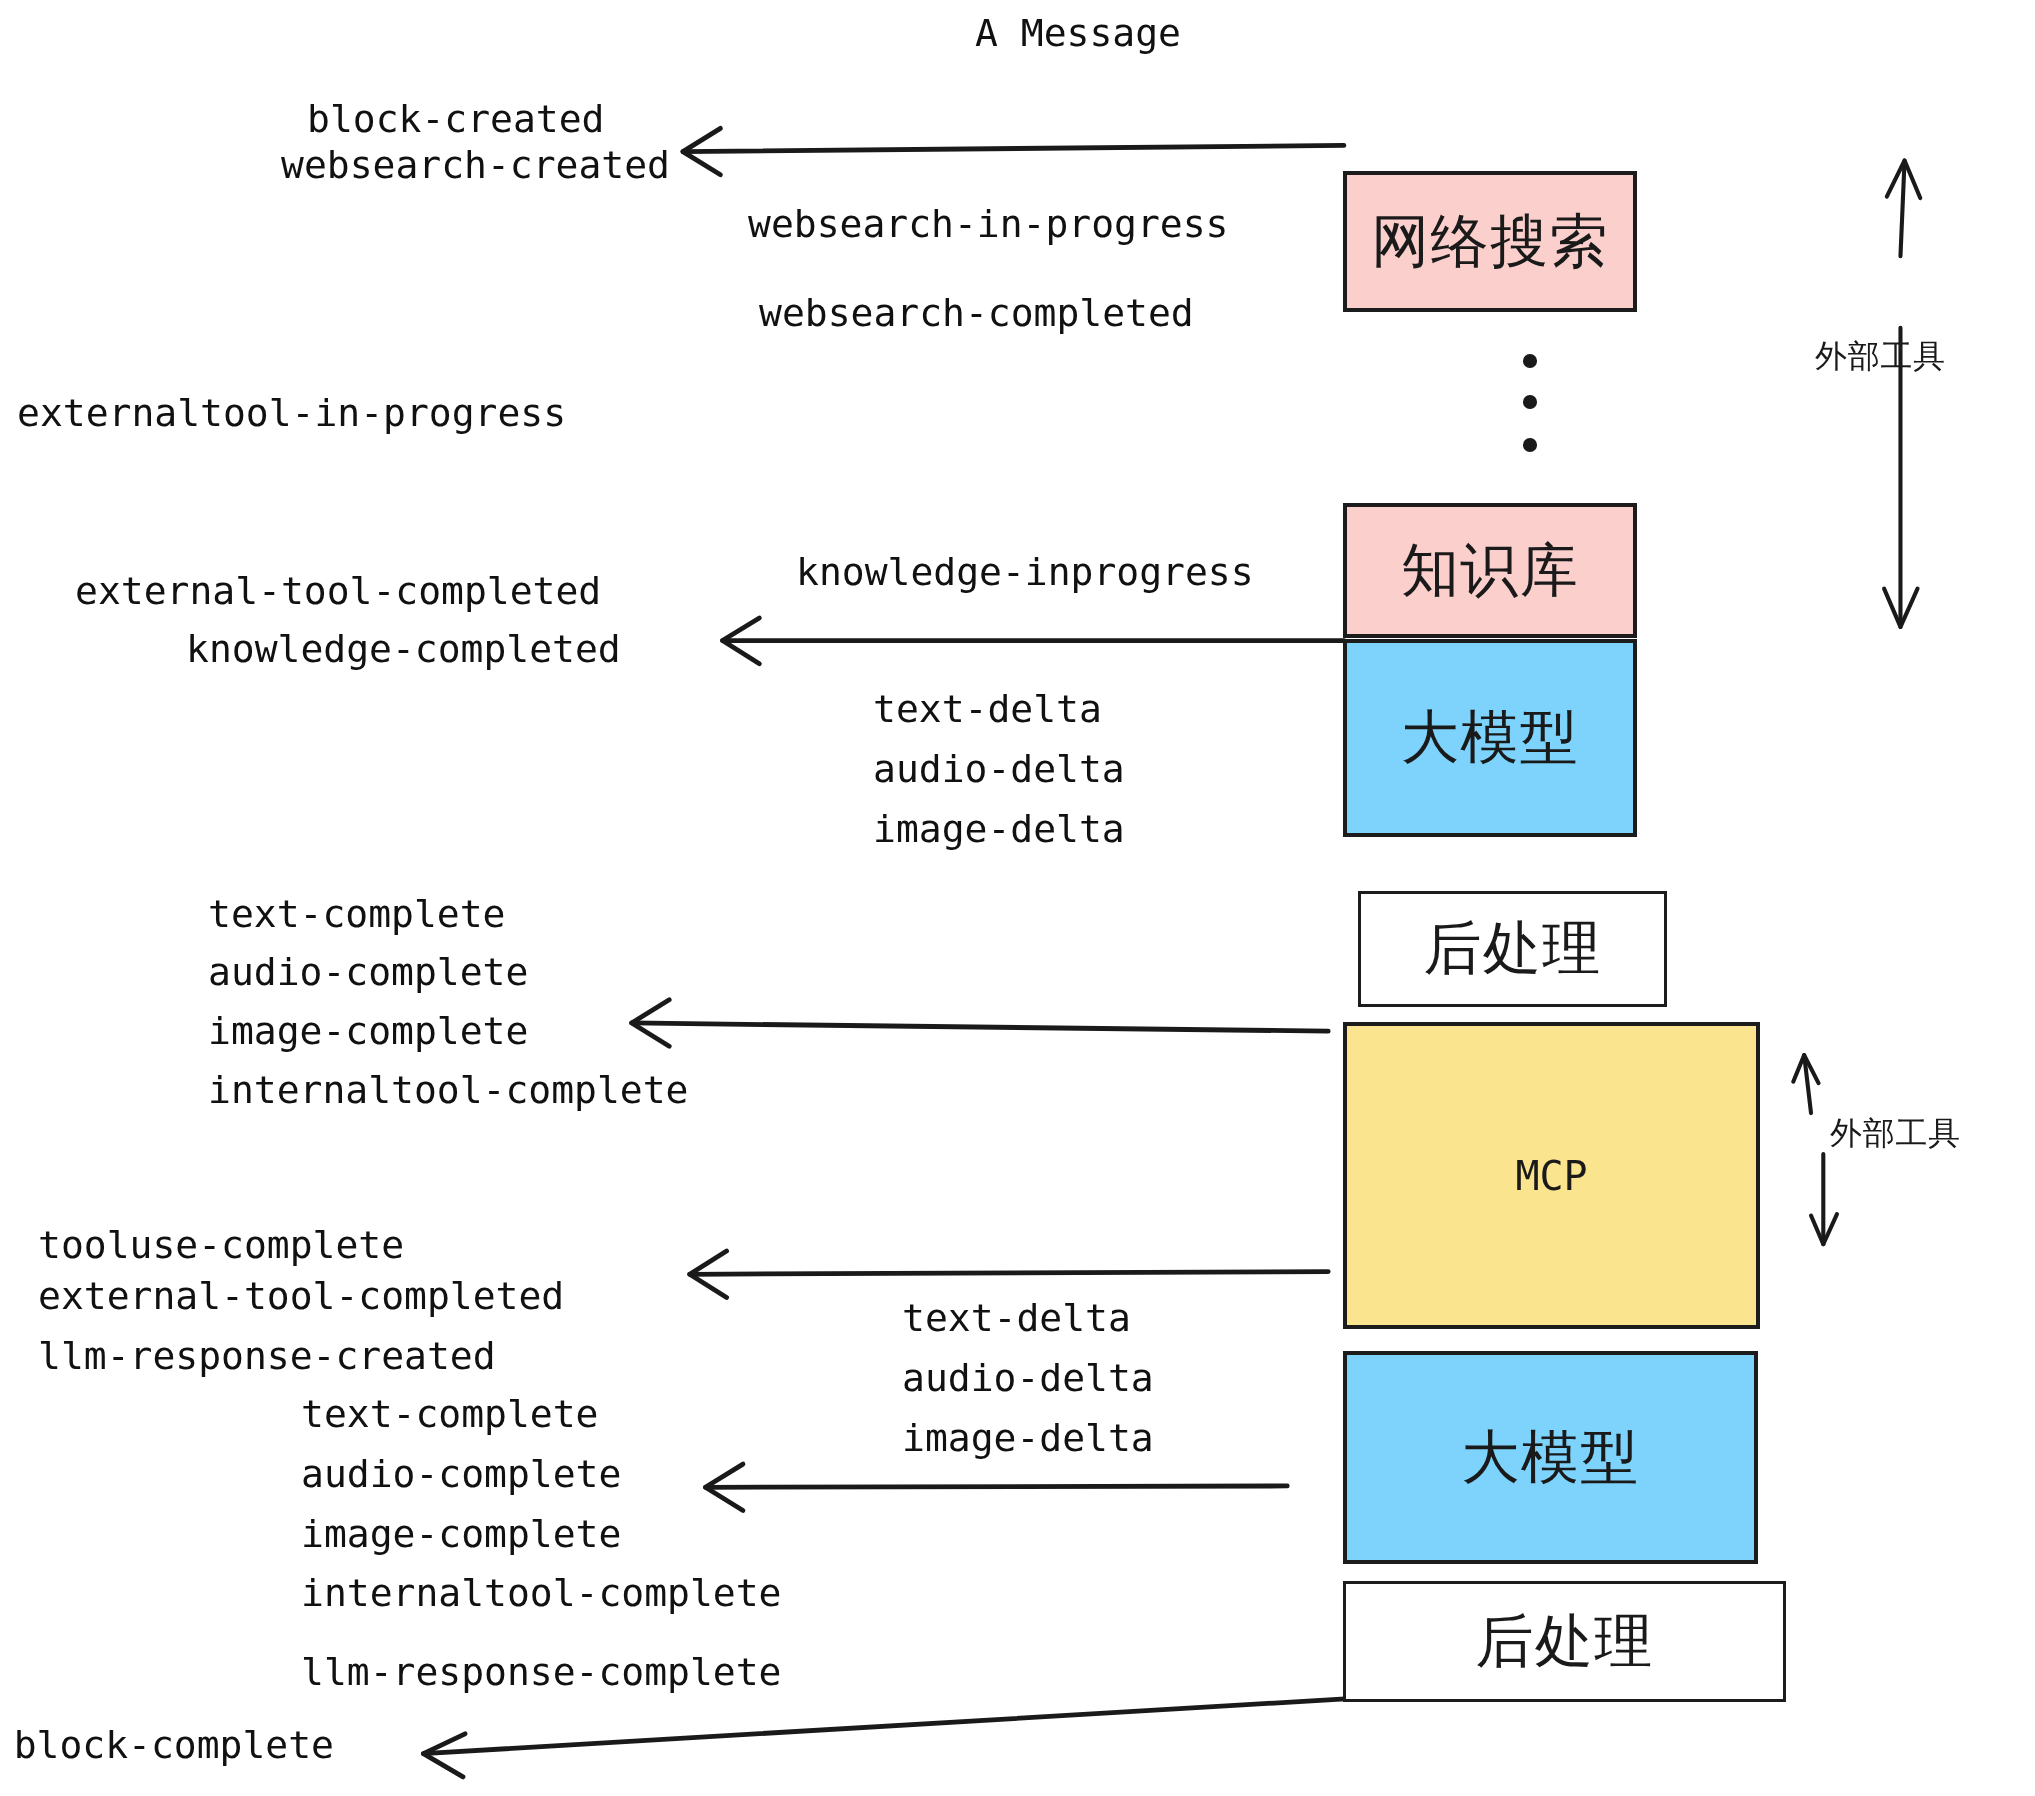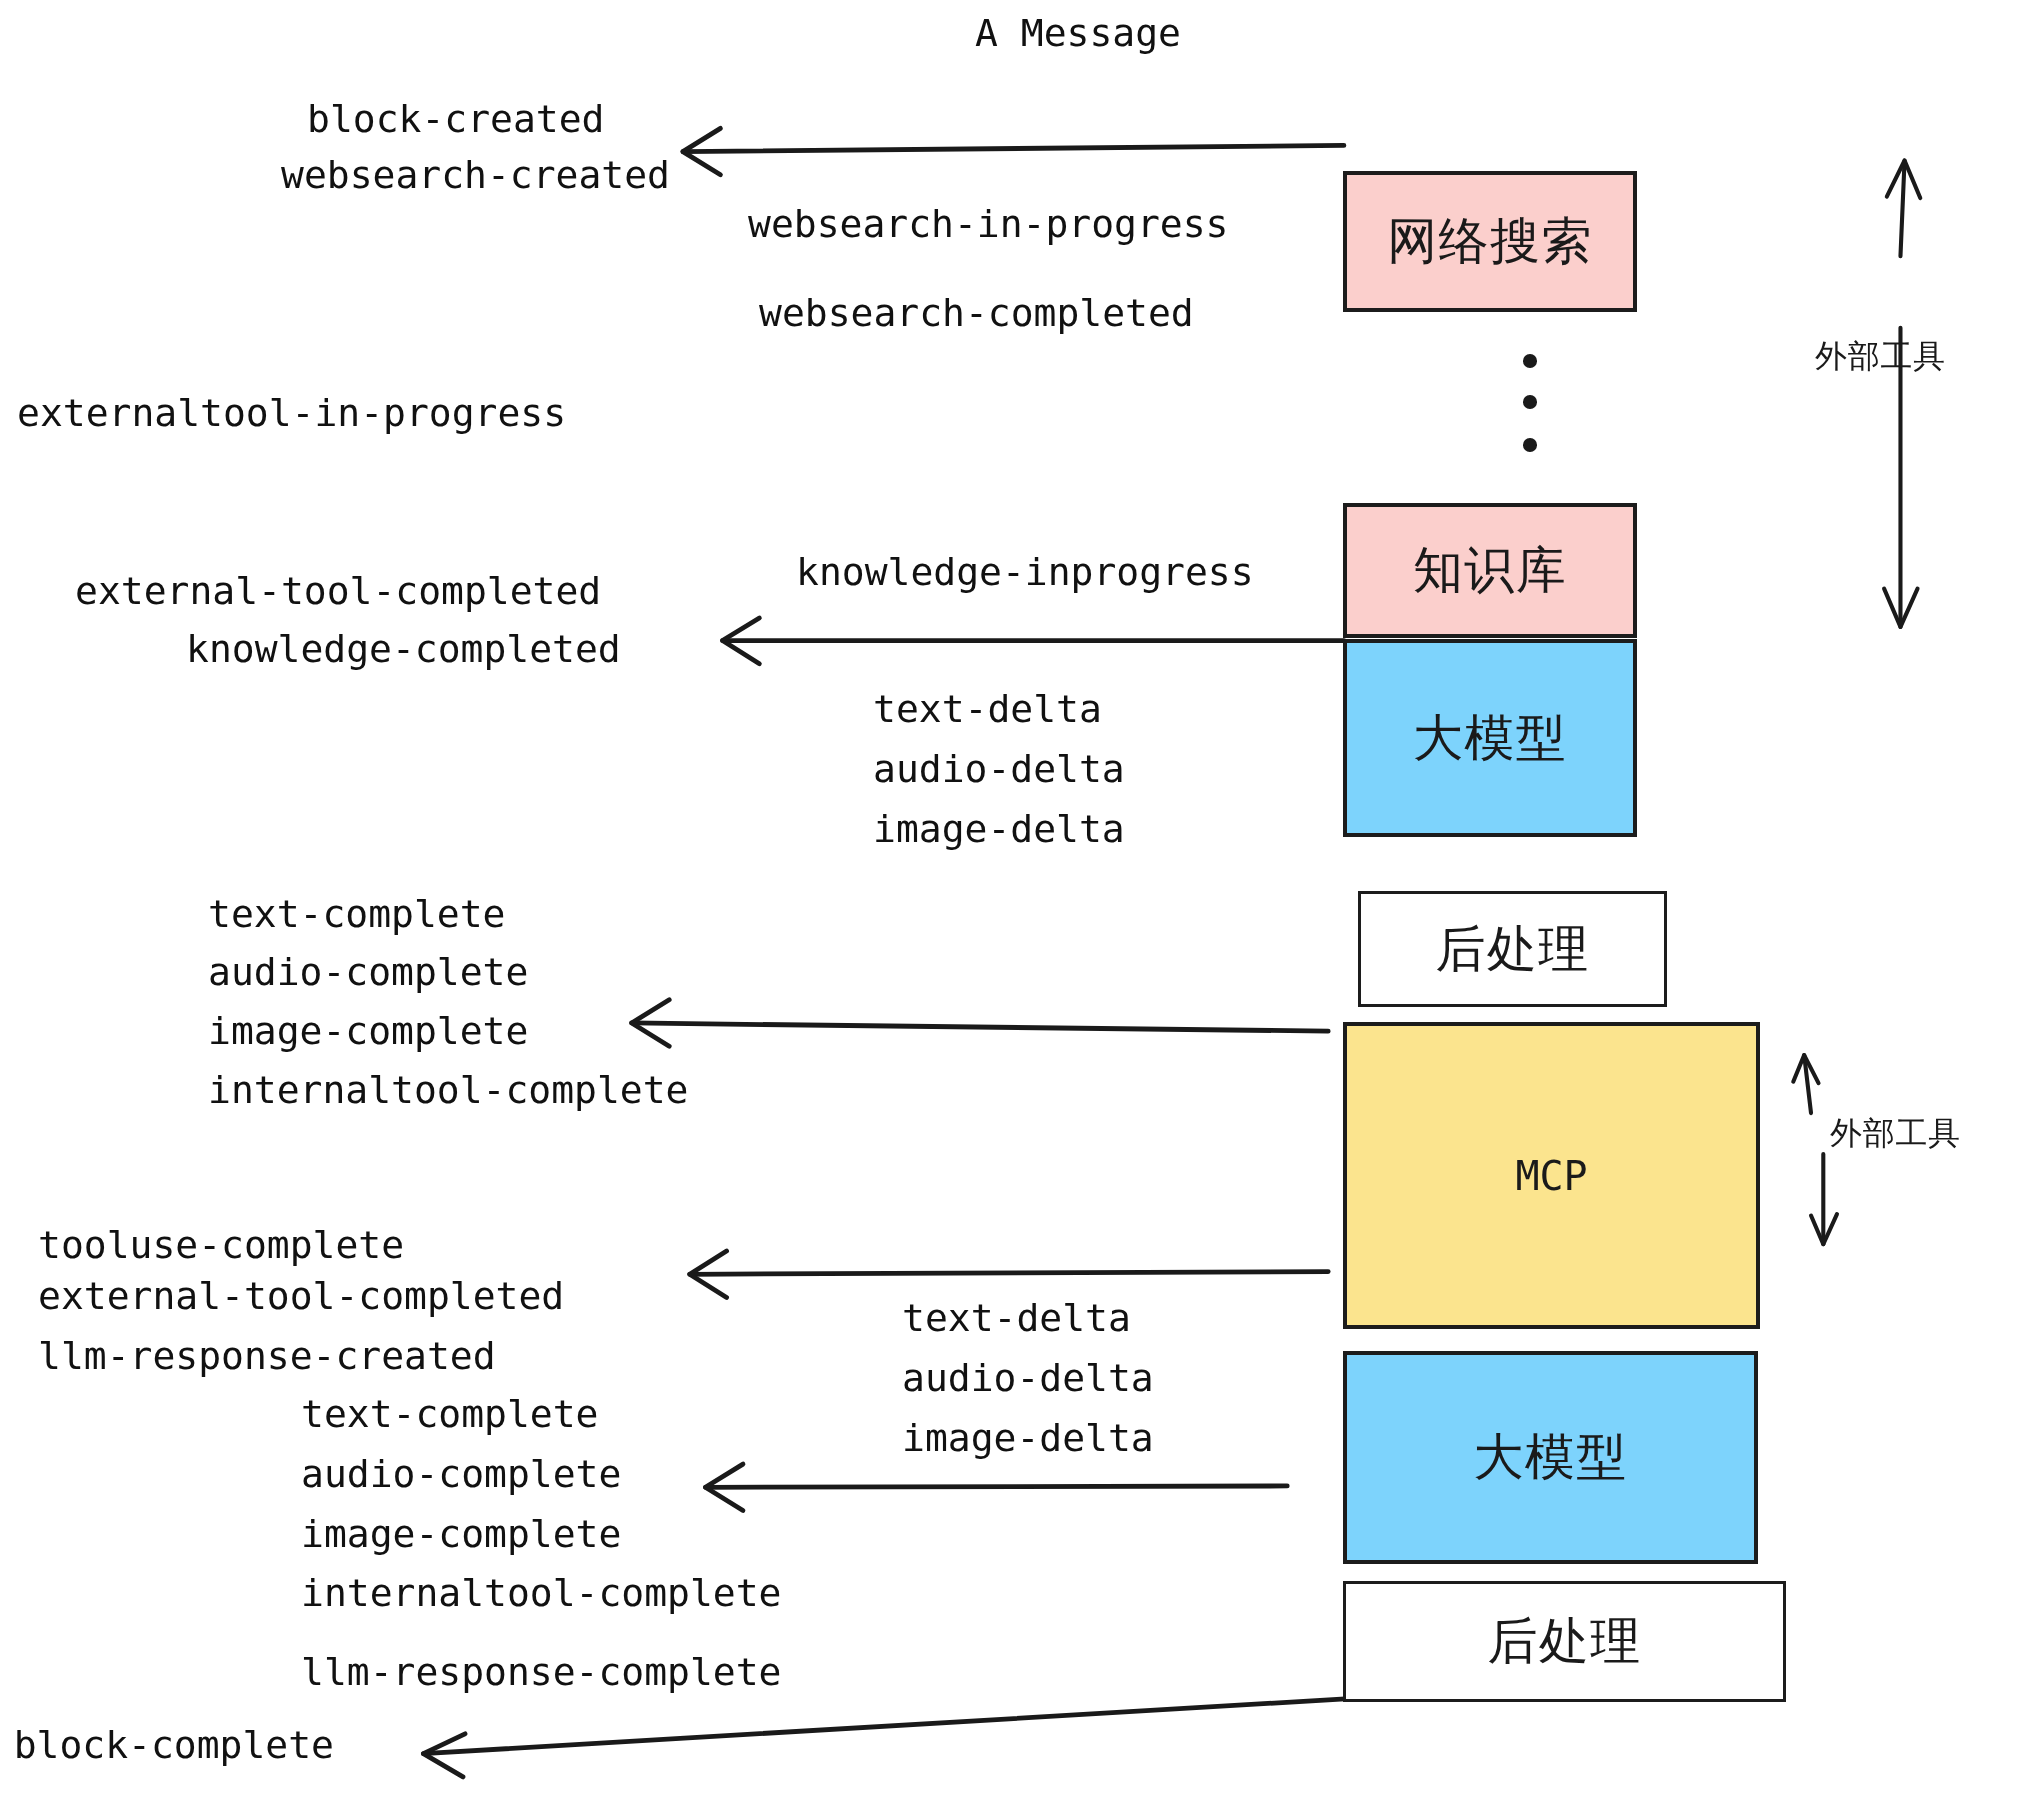--- a/index.html
+++ b/index.html
@@ -32,21 +32,21 @@
     white-space: nowrap;
   }
   .box {
     position: absolute;
     box-sizing: border-box;
     border: 4.1px solid #1c1c1c;
     display: flex;
     align-items: center;
     justify-content: center;
     font-family: "DejaVu Sans", "Liberation Sans", sans-serif;
-    font-size: 50px;
+    font-size: 58px;
     color: #1a1a1a;
     letter-spacing: 1.4px;
   }
   .box.pink   { background: #fbcfcc; }
   .box.green  { background: #7dd3fc; }
   .box.yellow { background: #fbe48e; }
   .box.white  { background: #ffffff; border-width: 3.4px; }
   .box.mcp {
     font-family: "DejaVu Sans Mono", "Liberation Mono", monospace;
     font-size: 40px;
@@ -129,21 +129,21 @@
 
     <g>
       <line x1="2652" y1="1630" x2="2642" y2="1545" stroke-width="6"></line>
       <polyline points="2626,1584 2642,1545 2663,1586" stroke-width="6"></polyline>
       <line x1="2670" y1="1690" x2="2670" y2="1822" stroke-width="6"></line>
       <polyline points="2652,1780 2670,1822 2690,1778" stroke-width="6"></polyline>
     </g>
   </svg>
 
   <div class="evt" style="left:307px; top:100px;">block-created</div>
-  <div class="evt" style="left:281px; top:156px;">websearch-created</div>
+  <div class="evt" style="left:281px; top:146px;">websearch-created</div>
   <div class="evt" style="left:17px; top:394px;">externaltool-in-progress</div>
   <div class="evt" style="left:75px; top:572px;">external-tool-completed</div>
   <div class="evt" style="left:186px; top:630px;">knowledge-completed</div>
 
   <div class="evt" style="left:208px; top:895px;">text-complete</div>
   <div class="evt" style="left:208px; top:953px;">audio-complete</div>
   <div class="evt" style="left:208px; top:1012px;">image-complete</div>
   <div class="evt" style="left:208px; top:1071px;">internaltool-complete</div>
 
   <div class="evt" style="left:38px; top:1218px;margin-top:8px;">tooluse-complete</div>

